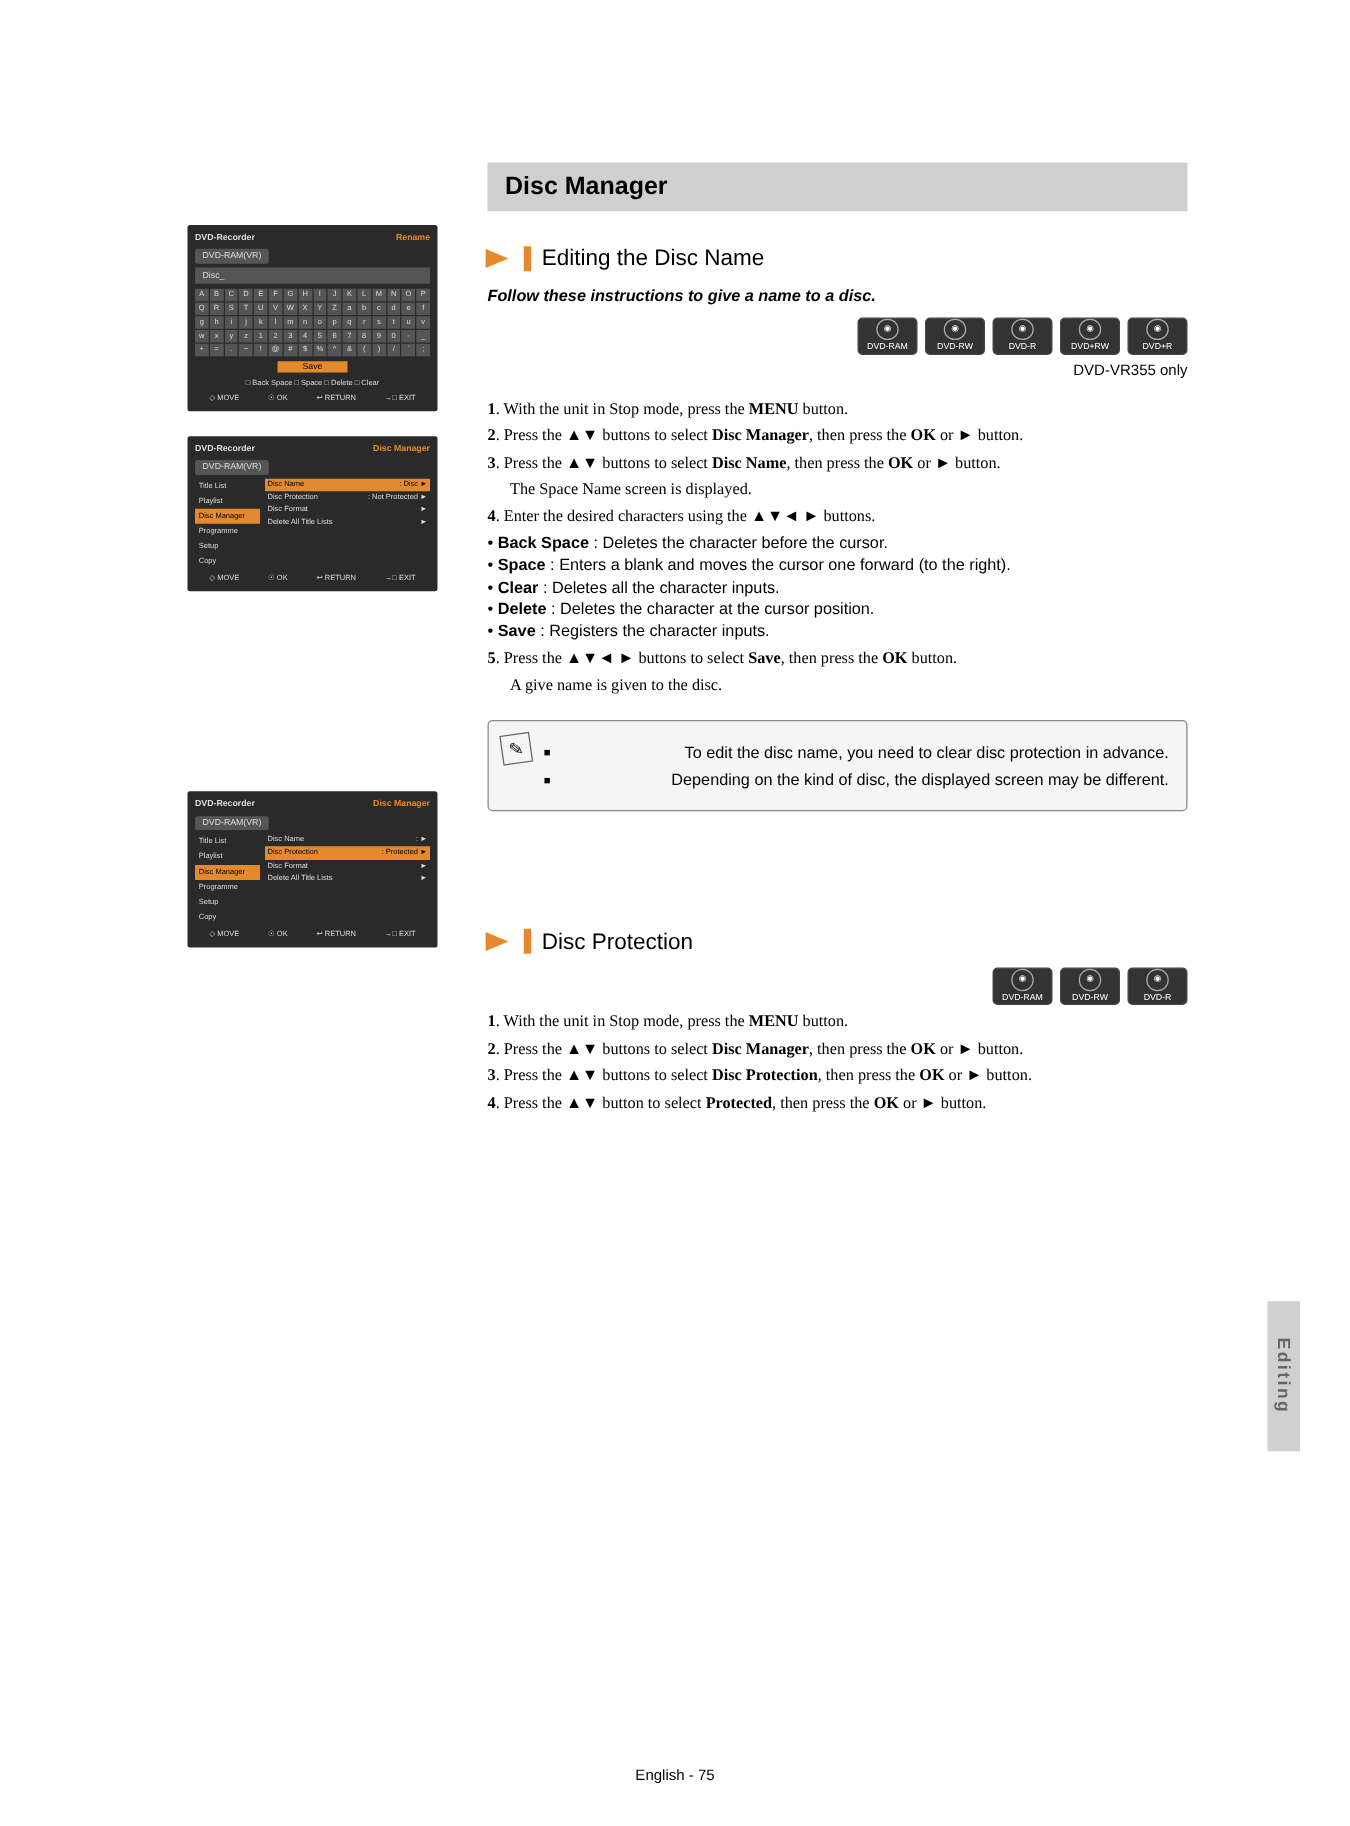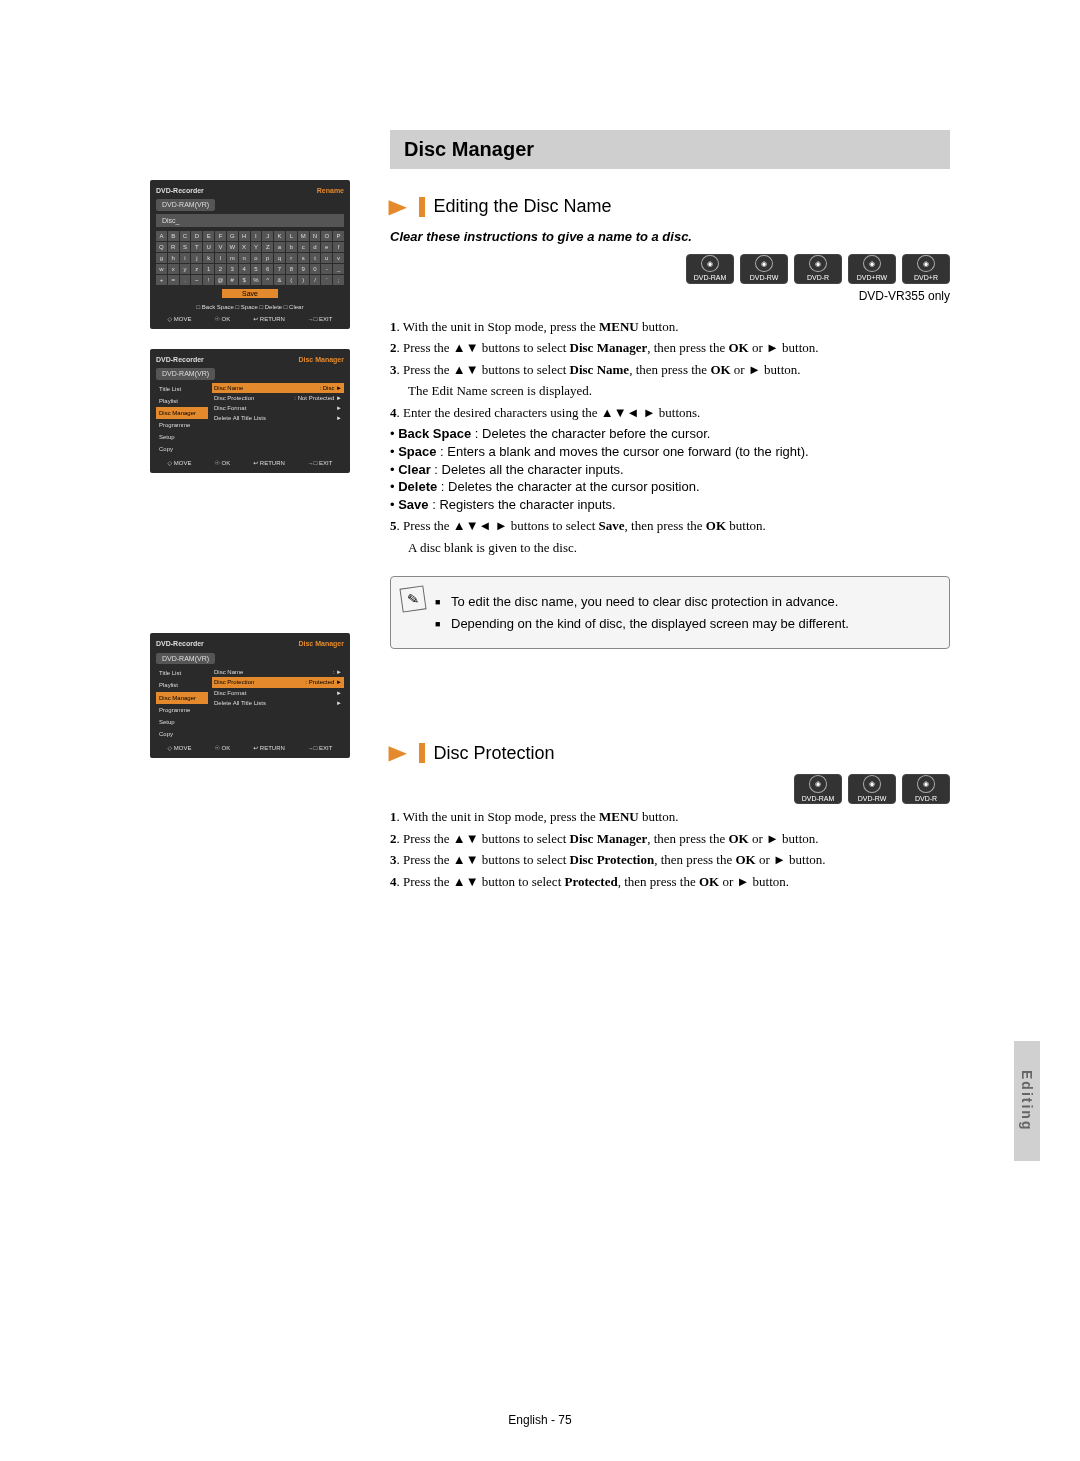--- a/index.html
+++ b/index.html
@@ -106,21 +106,21 @@
   }
   .infobox .note-icon {
     position: absolute;
     left: 10px; top: 10px;
     width: 22px; height: 22px;
     border: 1px solid #666;
     transform: rotate(-8deg);
     display:flex;align-items:center;justify-content:center;
     font-size: 14px;
   }
-  .infobox ul { margin:0; padding:0; list-style:none; }
+  .infobox ul { margin:0; padding:0; list-style:none;text-align:right; }
   .infobox li { margin:4px 0; padding-left:16px; position:relative; }
   .infobox li::before { content:"■"; position:absolute; left:0; font-size:9px; top:3px;}
   .footer {
     position: absolute;
     left: 0; right: 0; bottom: 33px;
     text-align: center;
     font-size: 12px;
   }
   .tab {
     position: absolute;
@@ -378,21 +378,21 @@
     </div>
 
     <div class="right">
       <div class="chapter-bar">Disc Manager</div>
 
       <div class="section-head">
         <span class="orange-arrow">▶</span>
         <div class="orange-bar"></div>
         <div class="section-title">Editing the Disc Name</div>
       </div>
-      <div class="intro">Clear these instructions to give a name to a disc.</div>
+      <div class="intro">Follow these instructions to give a name to a disc.</div>
 
       <div class="disc-badges" id="badges1">
           <div class="badge">
             <div class="disc-c">◉</div>
             <div>DVD-RAM</div>
           </div>
           <div class="badge">
             <div class="disc-c">◉</div>
             <div>DVD-RW</div>
           </div>
@@ -408,29 +408,29 @@
             <div class="disc-c">◉</div>
             <div>DVD+R</div>
           </div>
         </div>
       <div class="note">DVD-VR355 only</div>
 
       <div id="steps1">
           <div class="step"><b class="num">1</b>. With the unit in Stop mode, press the <b>MENU</b> button.</div>
           <div class="step"><b class="num">2</b>. Press the ▲▼ buttons to select <b>Disc Manager</b>, then press the <b>OK</b> or ► button.</div>
           <div class="step"><b class="num">3</b>. Press the ▲▼ buttons to select <b>Disc Name</b>, then press the <b>OK</b> or ► button.</div>
-          <div class="step" style="padding-left: 18px; text-indent: 0px;">The Edit Name screen is displayed.</div>
+          <div class="step" style="padding-left: 18px; text-indent: 0px;">The Space Name screen is displayed.</div>
           <div class="step"><b class="num">4</b>. Enter the desired characters using the ▲▼◄ ► buttons.</div>
           <div class="sub">• <span class="k">Back Space</span> : Deletes the character before the cursor.</div>
           <div class="sub">• <span class="k">Space</span> : Enters a blank and moves the cursor one forward (to the right).</div>
           <div class="sub">• <span class="k">Clear</span> : Deletes all the character inputs.</div>
           <div class="sub">• <span class="k">Delete</span> : Deletes the character at the cursor position.</div>
           <div class="sub">• <span class="k">Save</span> : Registers the character inputs.</div>
           <div class="step"><b class="num">5</b>. Press the ▲▼◄ ► buttons to select <b>Save</b>, then press the <b>OK</b> button.</div>
-          <div class="step" style="padding-left: 18px; text-indent: 0px;">A disc blank is given to the disc.</div>
+          <div class="step" style="padding-left: 18px; text-indent: 0px;">A give name is given to the disc.</div>
         </div>
 
       <div class="infobox">
         <div class="note-icon">✎</div>
         <ul id="notes1">
             <li>To edit the disc name, you need to clear disc protection in advance.</li>
             <li>Depending on the kind of disc, the displayed screen may be different.</li>
           </ul>
       </div>
 

